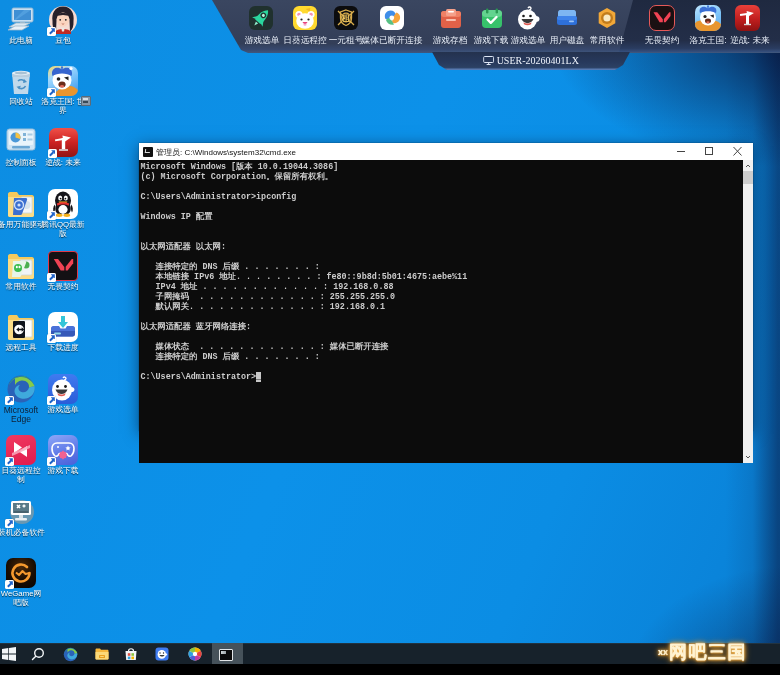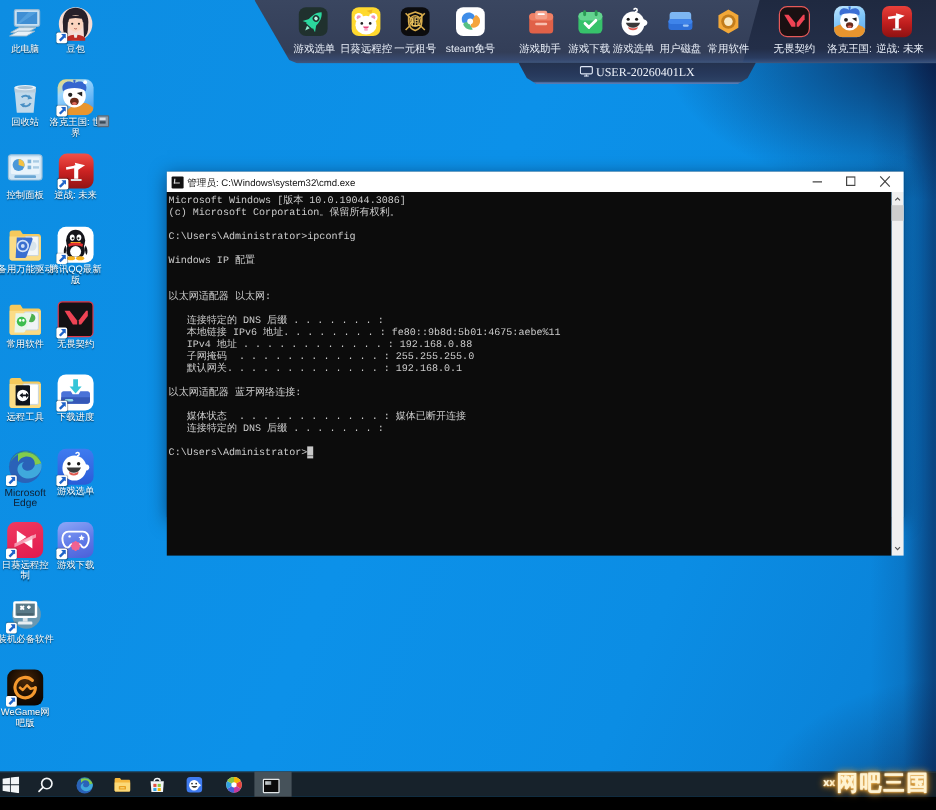--- a/index.html
+++ b/index.html
@@ -43,36 +43,36 @@
 
 #win{position:absolute;left:139px;top:143px;width:614px;height:288px;
   box-shadow:0 3px 14px rgba(0,0,20,0.5), 0 0 1px rgba(0,0,0,0.6);}
 #titlebar{position:absolute;left:0;top:0;width:100%;height:17px;background:#fff;}
 #titlebar .ttext{position:absolute;left:17px;top:3.5px;font-size:8px;color:#111;white-space:nowrap;}
 #cicon{position:absolute;left:4px;top:3.5px;width:10px;height:10px;background:#111;border-radius:1px;}
 #cicon:after{content:"";position:absolute;left:1.5px;top:2px;width:4px;height:3px;
   border-left:1.5px solid #ddd;border-bottom:1.5px solid #ddd;transform:skewX(-5deg);}
 .wbtn{position:absolute;top:0;width:12px;height:17px;color:#333;font-size:9px;line-height:17px;text-align:center;}
 #console{position:absolute;left:0;top:17px;width:604px;height:303px;background:#0c0c0c;
-  font-family:"Liberation Mono",monospace;font-size:8.4px;line-height:10px;color:#cccccc;font-weight:normal;
+  font-family:"Liberation Mono",monospace;font-size:8.4px;line-height:10px;color:#cccccc;font-weight:bold;
   padding:2px 0 0 1.5px;box-sizing:border-box;white-space:pre;overflow:hidden;}
 #sbar{position:absolute;right:0;top:17px;width:10px;height:303px;background:#f0f0f0;}
 #sbar .thumb{position:absolute;left:0;top:11px;width:10px;height:13px;background:#cdcdcd;}
 .chev{position:absolute;left:2px;width:6px;height:6px;}
 .chev svg{display:block;}
 
 #tbar{position:absolute;left:0;top:643px;width:780px;height:21px;background:#17222b;
   border-top:1px solid #223340;box-sizing:border-box;}
 #black{position:absolute;left:0;top:664px;width:780px;height:11px;background:#000;}
 .tico{position:absolute;top:3px;width:14px;height:14px;}
 #cmdbox{position:absolute;left:212px;top:-1px;width:31px;height:22px;background:#46525a;}
 
 #wm{position:absolute;left:658px;top:640px;font-size:18px;font-weight:bold;
   color:#fff3d0;letter-spacing:1.5px;white-space:nowrap;
-  text-shadow:0 0 1px #fff,0 0 3px #f5c060,0 0 5px #e89a28,0 0 7px #d88818,0 1px 1px #a06008;margin-left:28px;}
+  text-shadow:0 0 1px #fff,0 0 3px #f5c060,0 0 5px #e89a28,0 0 7px #d88818,0 1px 1px #a06008;}
 #wm b{font-size:9px;vertical-align:3px;letter-spacing:0;margin-right:1px;}
 </style>
 </head>
 <body>
 <div id="desk"></div>
 
 <div id="dock">
   <div id="dockL"></div>
   <div id="dockR"></div>
 
@@ -113,31 +113,31 @@
       </svg></div>
   <div class="dlab" style="left:346px">一元租号</div>
 
   <div class="dicon" style="left:380px;background:#fff">
     <svg width="24" height="24" viewBox="0 0 24 24">
         <path d="M5.5 13 C3.5 9 6 4.5 10.5 4.5 C13.5 4.5 15.5 6.5 16 9 L11.5 13.5 Z" fill="#3f8de8"></path>
         <path d="M16.5 6.5 C19.5 7.5 21 11 19.5 14 C18 17 14.5 18 12 16.5 L13 11 Z" fill="#f5a43c"></path>
         <path d="M6 14 C7 17.5 10.5 19.5 14 18.5 L10.5 12.5 C8.5 12 6.8 12.6 6 14 Z" fill="#58c084"></path>
         <circle cx="11.8" cy="11.8" r="2.4" fill="#fff"></circle>
       </svg></div>
-  <div class="dlab" style="left:392px">steam免号</div>
+  <div class="dlab" style="left:392px">媒体已断开连接</div>
 
   <div class="dicon" style="left:439px;top:8px;height:21px;border-radius:0">
     <svg width="24" height="22" viewBox="0 0 24 22">
         <rect x="2" y="3" width="20" height="17" rx="3" fill="#e06148"></rect>
         <rect x="2" y="3" width="20" height="6" rx="3" fill="#ef8166"></rect>
         <rect x="7" y="1" width="10" height="7" rx="1.5" fill="#f5a08a"></rect>
         <rect x="9" y="3" width="6" height="1.6" rx="0.8" fill="#fff"></rect>
         <rect x="7" y="11" width="10" height="2" rx="1" fill="#f8c0b0"></rect>
       </svg></div>
-  <div class="dlab" style="left:450px">游戏助手</div>
+  <div class="dlab" style="left:450px">游戏存档</div>
 
   <div class="dicon" style="left:480px;top:8px;height:21px;border-radius:0">
     <svg width="24" height="22" viewBox="0 0 24 22">
         <rect x="2" y="2" width="20" height="18" rx="4" fill="#37c26b"></rect>
         <rect x="2" y="2" width="20" height="7" rx="4" fill="#63d48f"></rect>
         <rect x="6" y="0.5" width="2.4" height="5" rx="1.2" fill="#2a9a54"></rect>
         <rect x="15.6" y="0.5" width="2.4" height="5" rx="1.2" fill="#2a9a54"></rect>
         <path d="M7.5 11.5 L10.8 14.8 L16.5 9" stroke="#fff" stroke-width="2.4" fill="none" stroke-linecap="round" stroke-linejoin="round"></path>
       </svg></div>
   <div class="dlab" style="left:491px">游戏下载</div>

